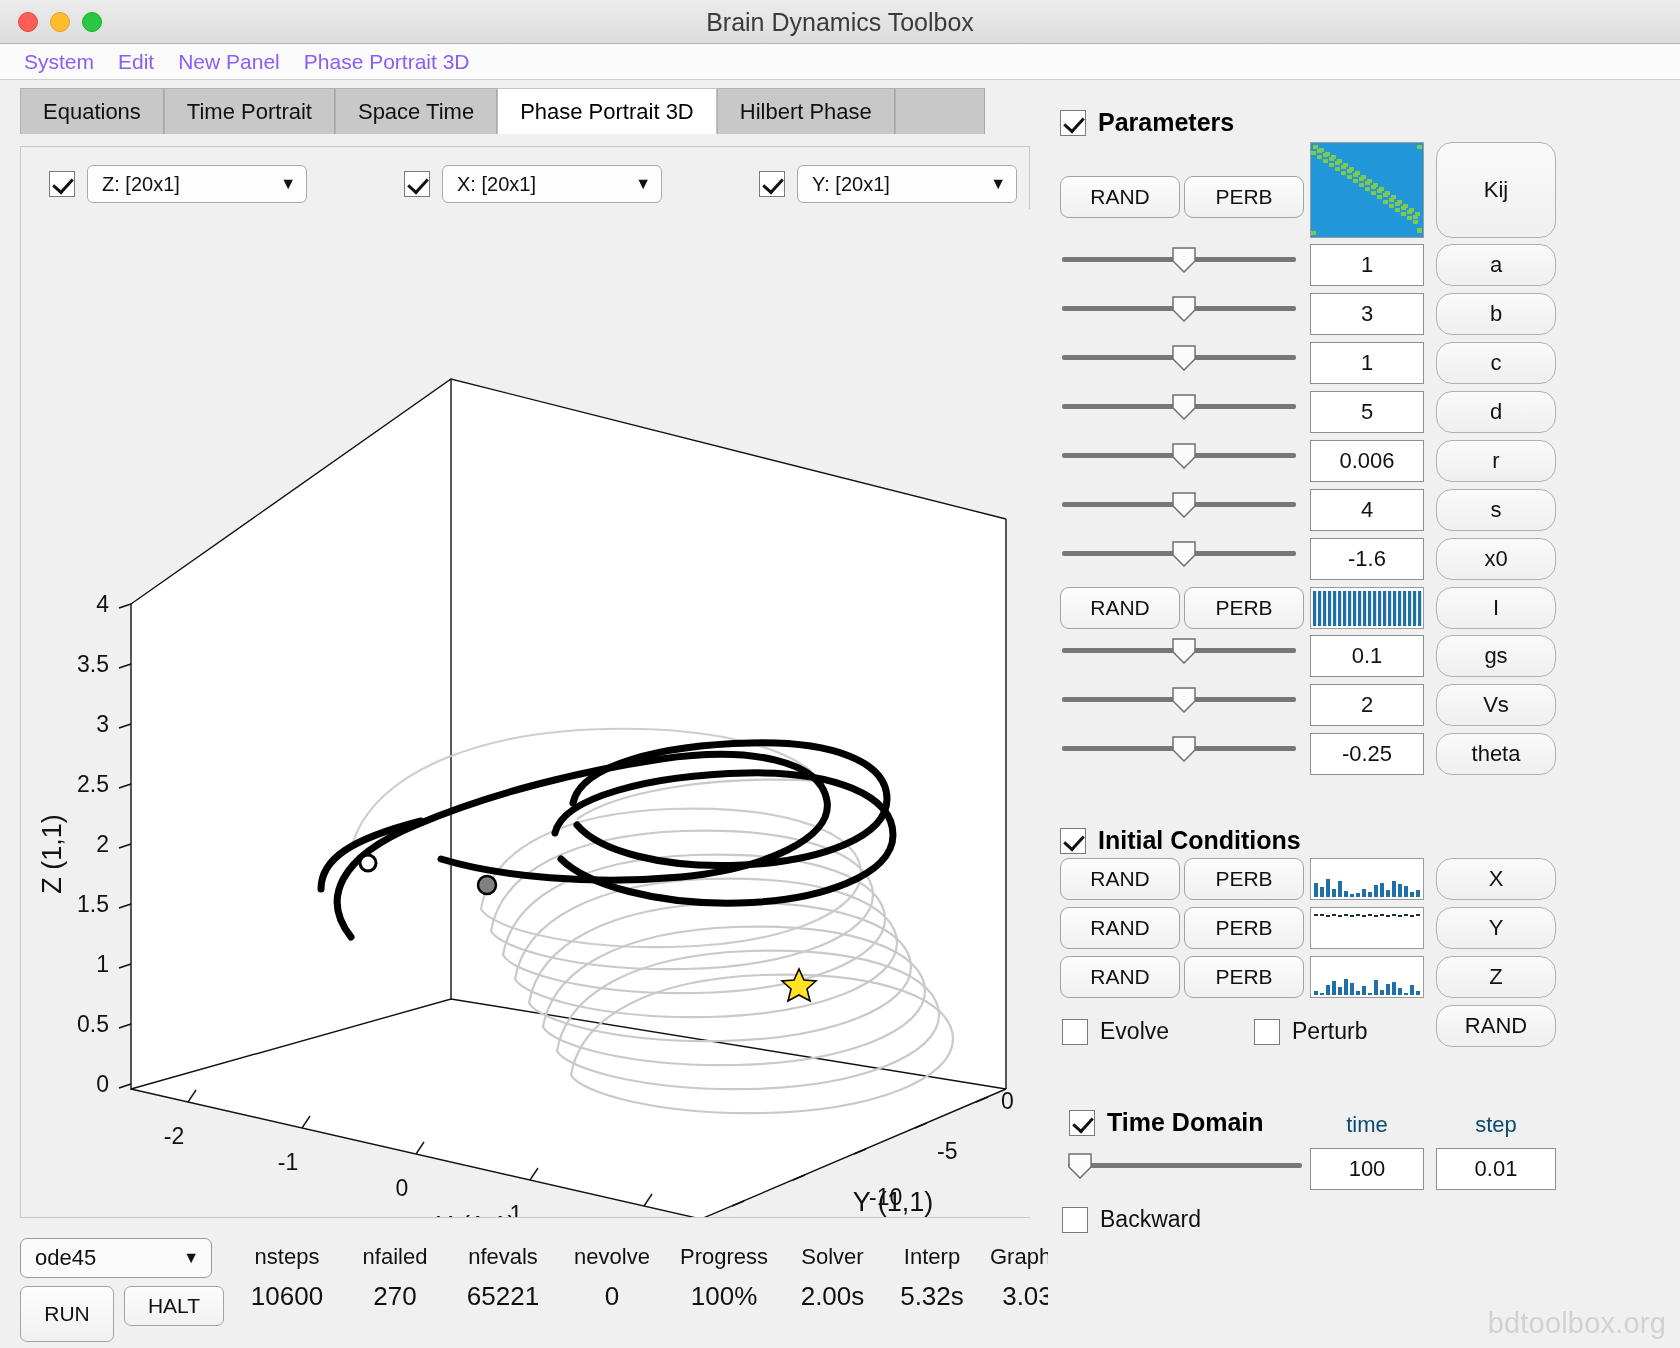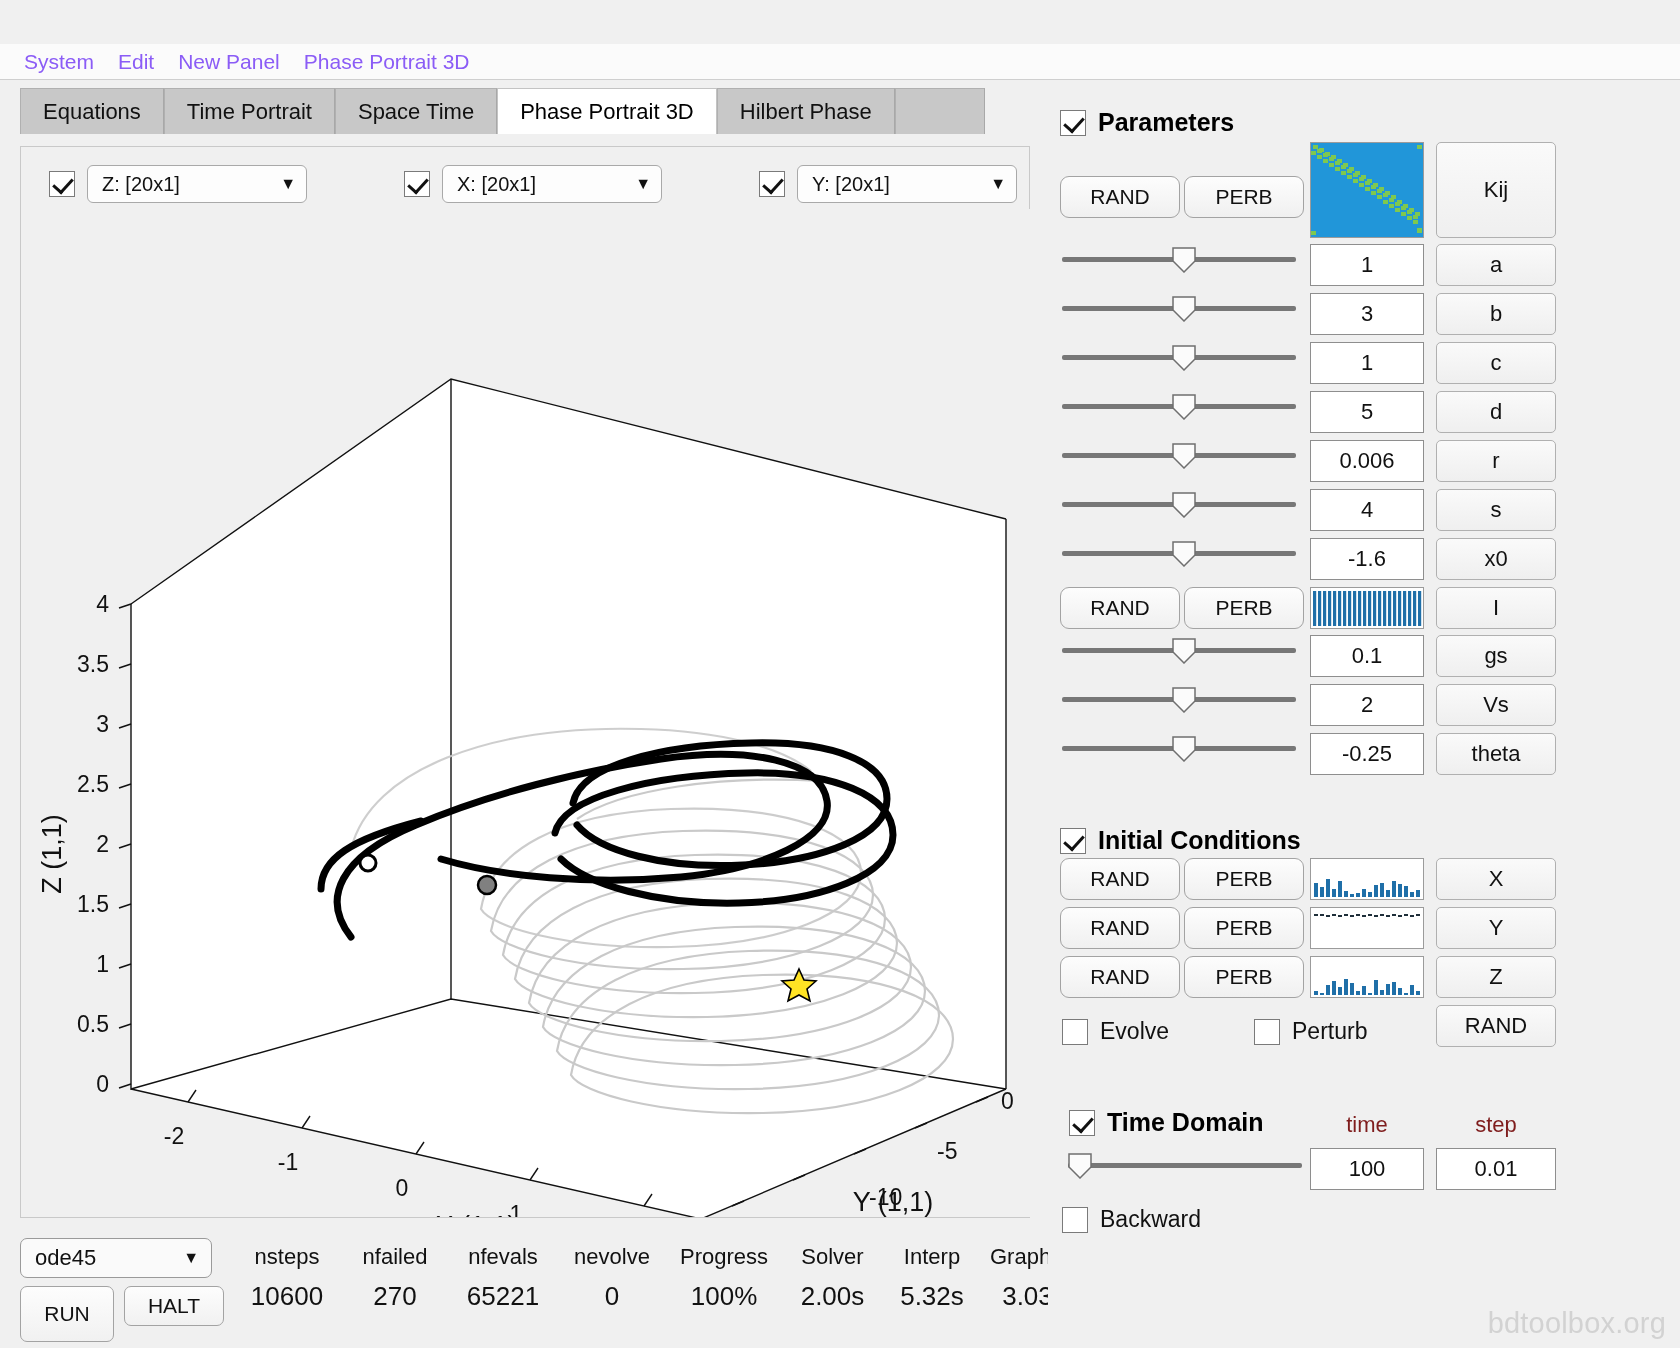--- a/index.html
+++ b/index.html
@@ -116,21 +116,21 @@
     font-size:21px; color:#111;
     display:flex; align-items:center; justify-content:center;
   }
   .valbox {
     background:#fff; border:1px solid #8e8e8e;
     font-size:22px; color:#111;
     display:flex; align-items:center; justify-content:center;
   }
   .lblbtn {
     background:linear-gradient(#fafafa,#efefef);
-    border:1px solid #b0b0b0; border-radius:5px;
+    border:1px solid #b0b0b0; border-radius:16px;
     font-size:22px; color:#111;
     display:flex; align-items:center; justify-content:center;
   }
 
   
   .slider { position:absolute; height:26px; }
   .slider .track {
     position:absolute; left:0; top:10px; width:100%; height:5px;
     background:#777; border-radius:2px;
   }
@@ -140,33 +140,41 @@
   .slider .knob svg { display:block; }
 
   
   .thumb { border:1px solid #9b9b9b; background:#fff; overflow:hidden; }
   .thumb svg { display:block; }
 
   .chkrow { position:absolute; display:flex; align-items:center; gap:12px; }
   .chkrow .lbl { font-size:23px; color:#111; }
   .chk.sm { width:26px; height:26px; }
 
-  .col-hdr { position:absolute; font-size:22px; color:#7f1d1d; text-align:center; }
+  .col-hdr { position:absolute; font-size:22px; color:#0c4a6e; text-align:center; }
 
   .watermark {
     position:absolute; right:14px; bottom:8px;
     font-size:29px; color:#d2d2d2; letter-spacing:0.2px;
   }
   .vdivider { position:absolute; left:1048px; top:80px; width:1px; height:1190px; background:#d8d8d8; }
 </style>
 </head>
 <body>
 
 <div id="app">
 
+  <div class="titlebar">
+    <div class="traffic">
+      <div class="dot red"></div>
+      <div class="dot yellow"></div>
+      <div class="dot green"></div>
+    </div>
+    <div class="window-title">Brain Dynamics Toolbox</div>
+  </div>
 
   <div class="menubar">
     <div class="menuitem">System</div>
     <div class="menuitem">Edit</div>
     <div class="menuitem">New Panel</div>
     <div class="menuitem">Phase Portrait 3D</div>
   </div>
 
   <div class="vdivider"></div>
 

